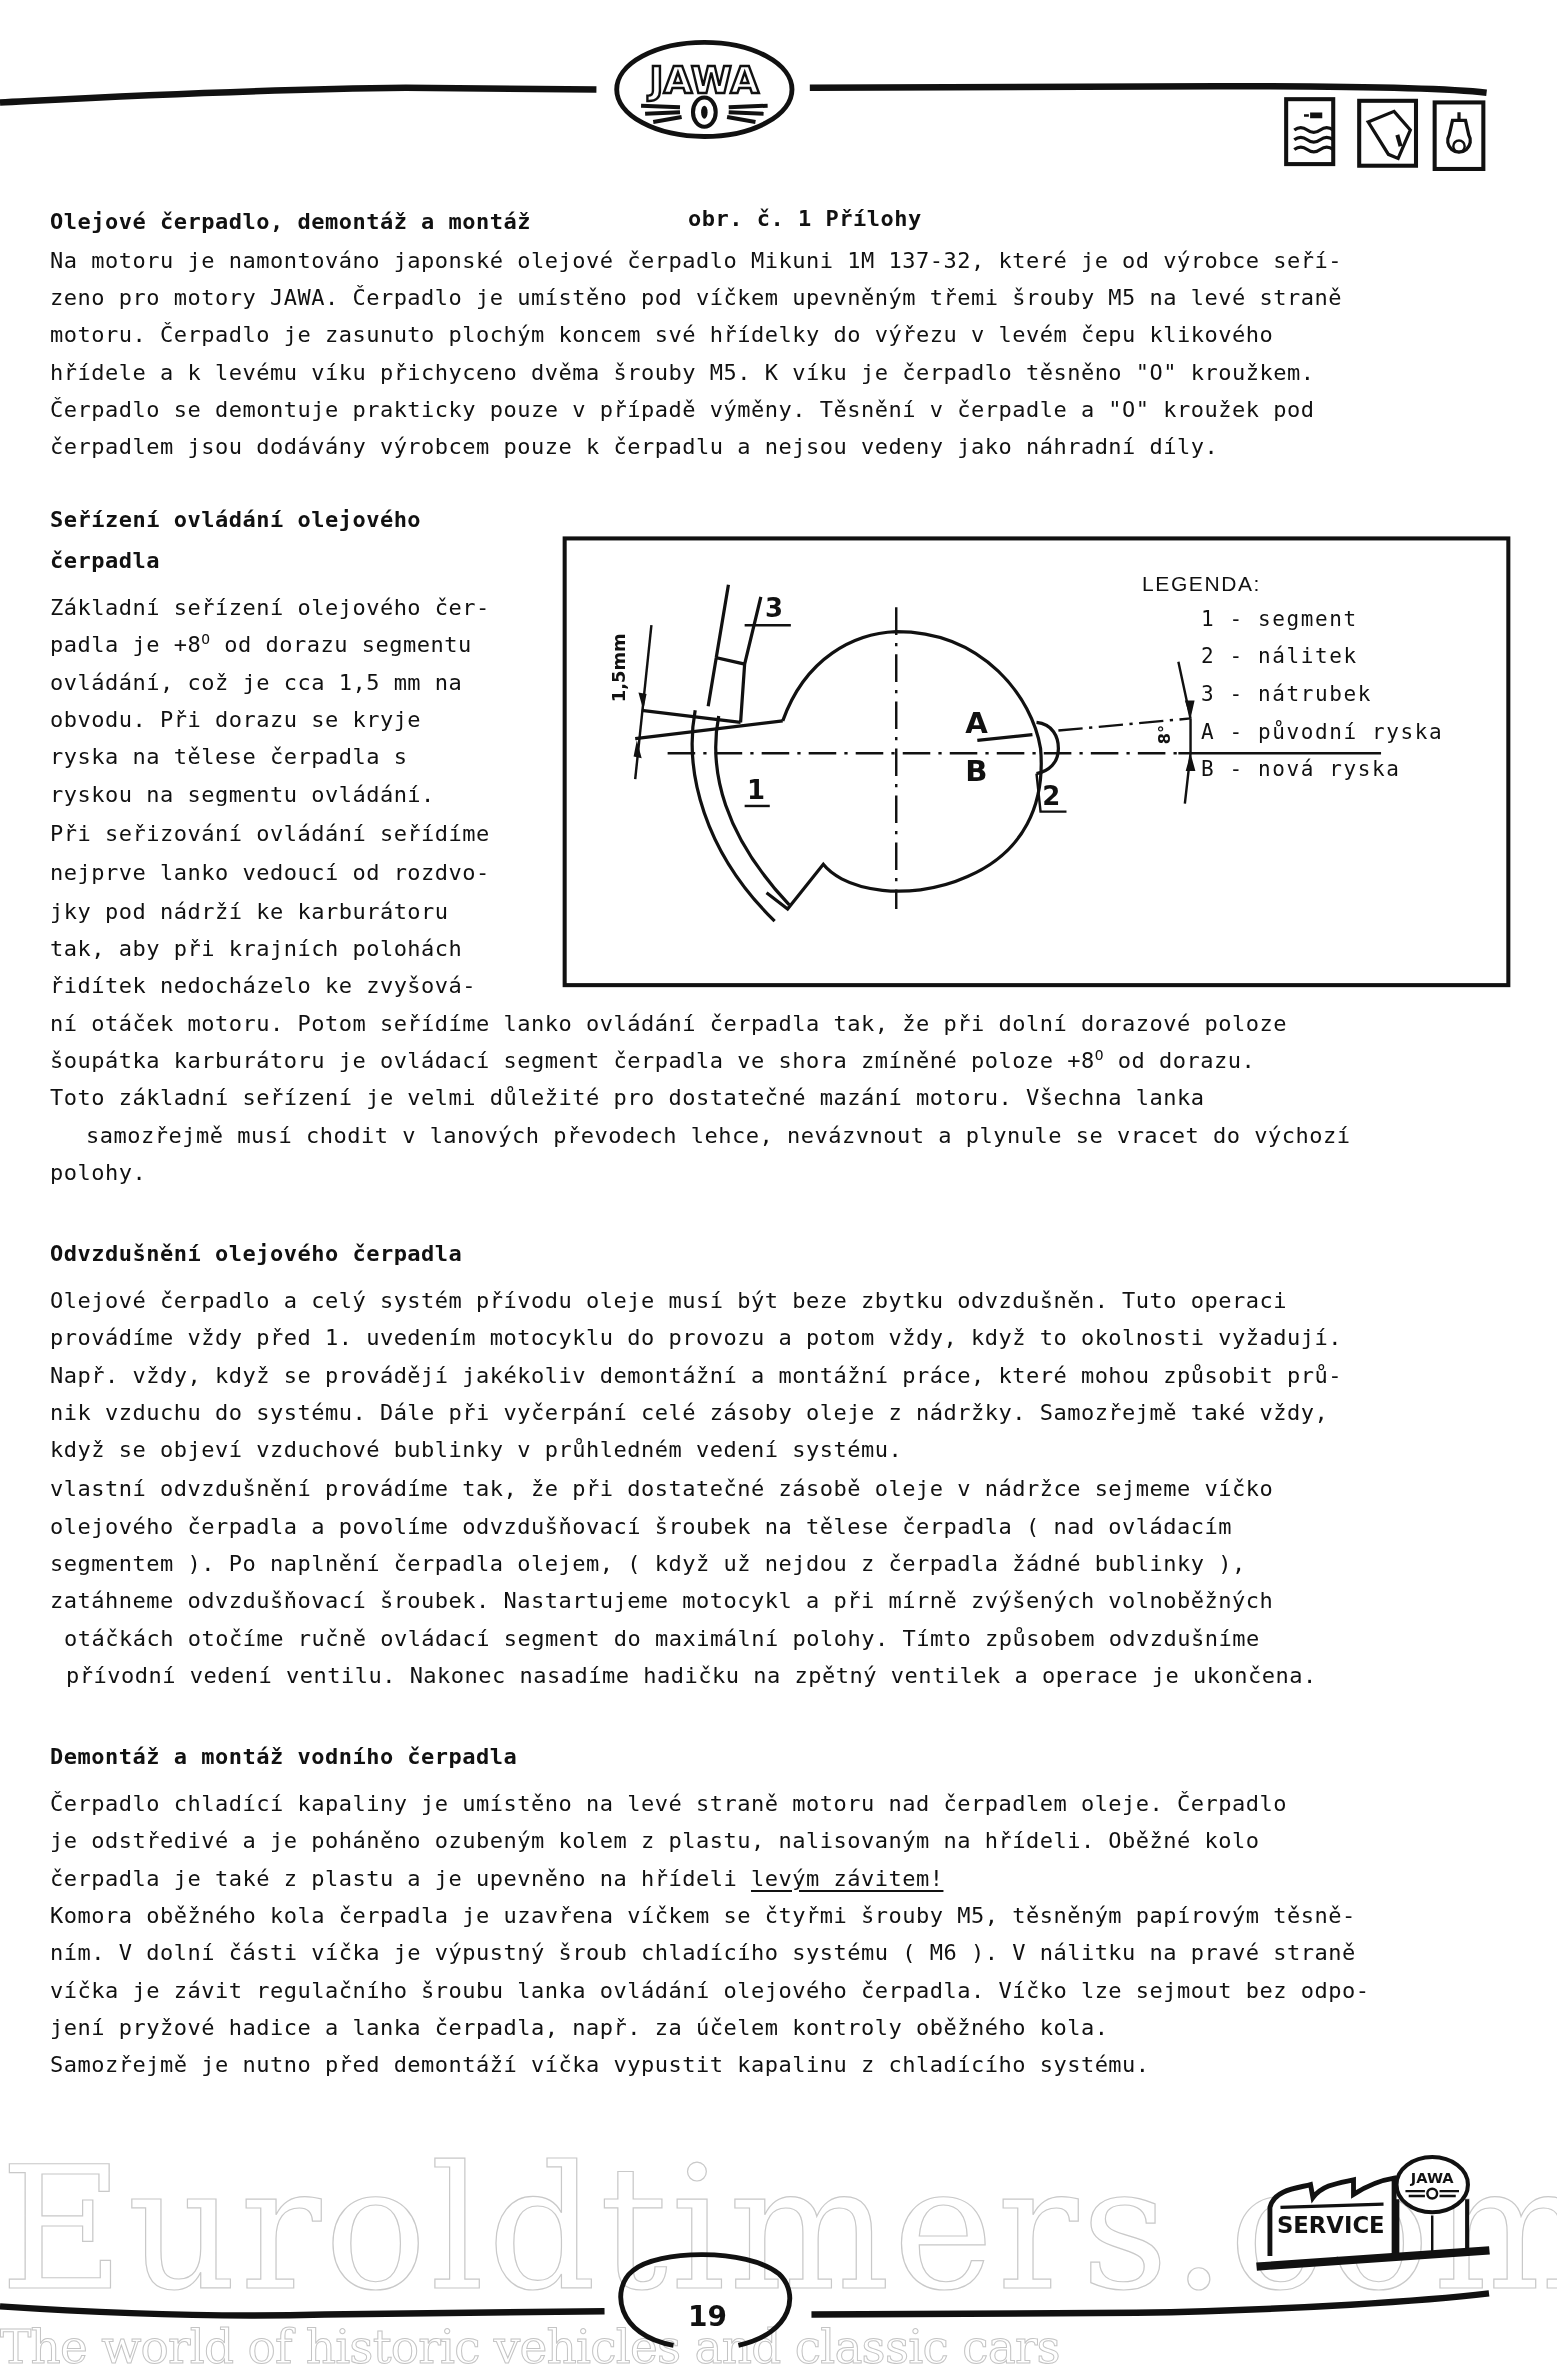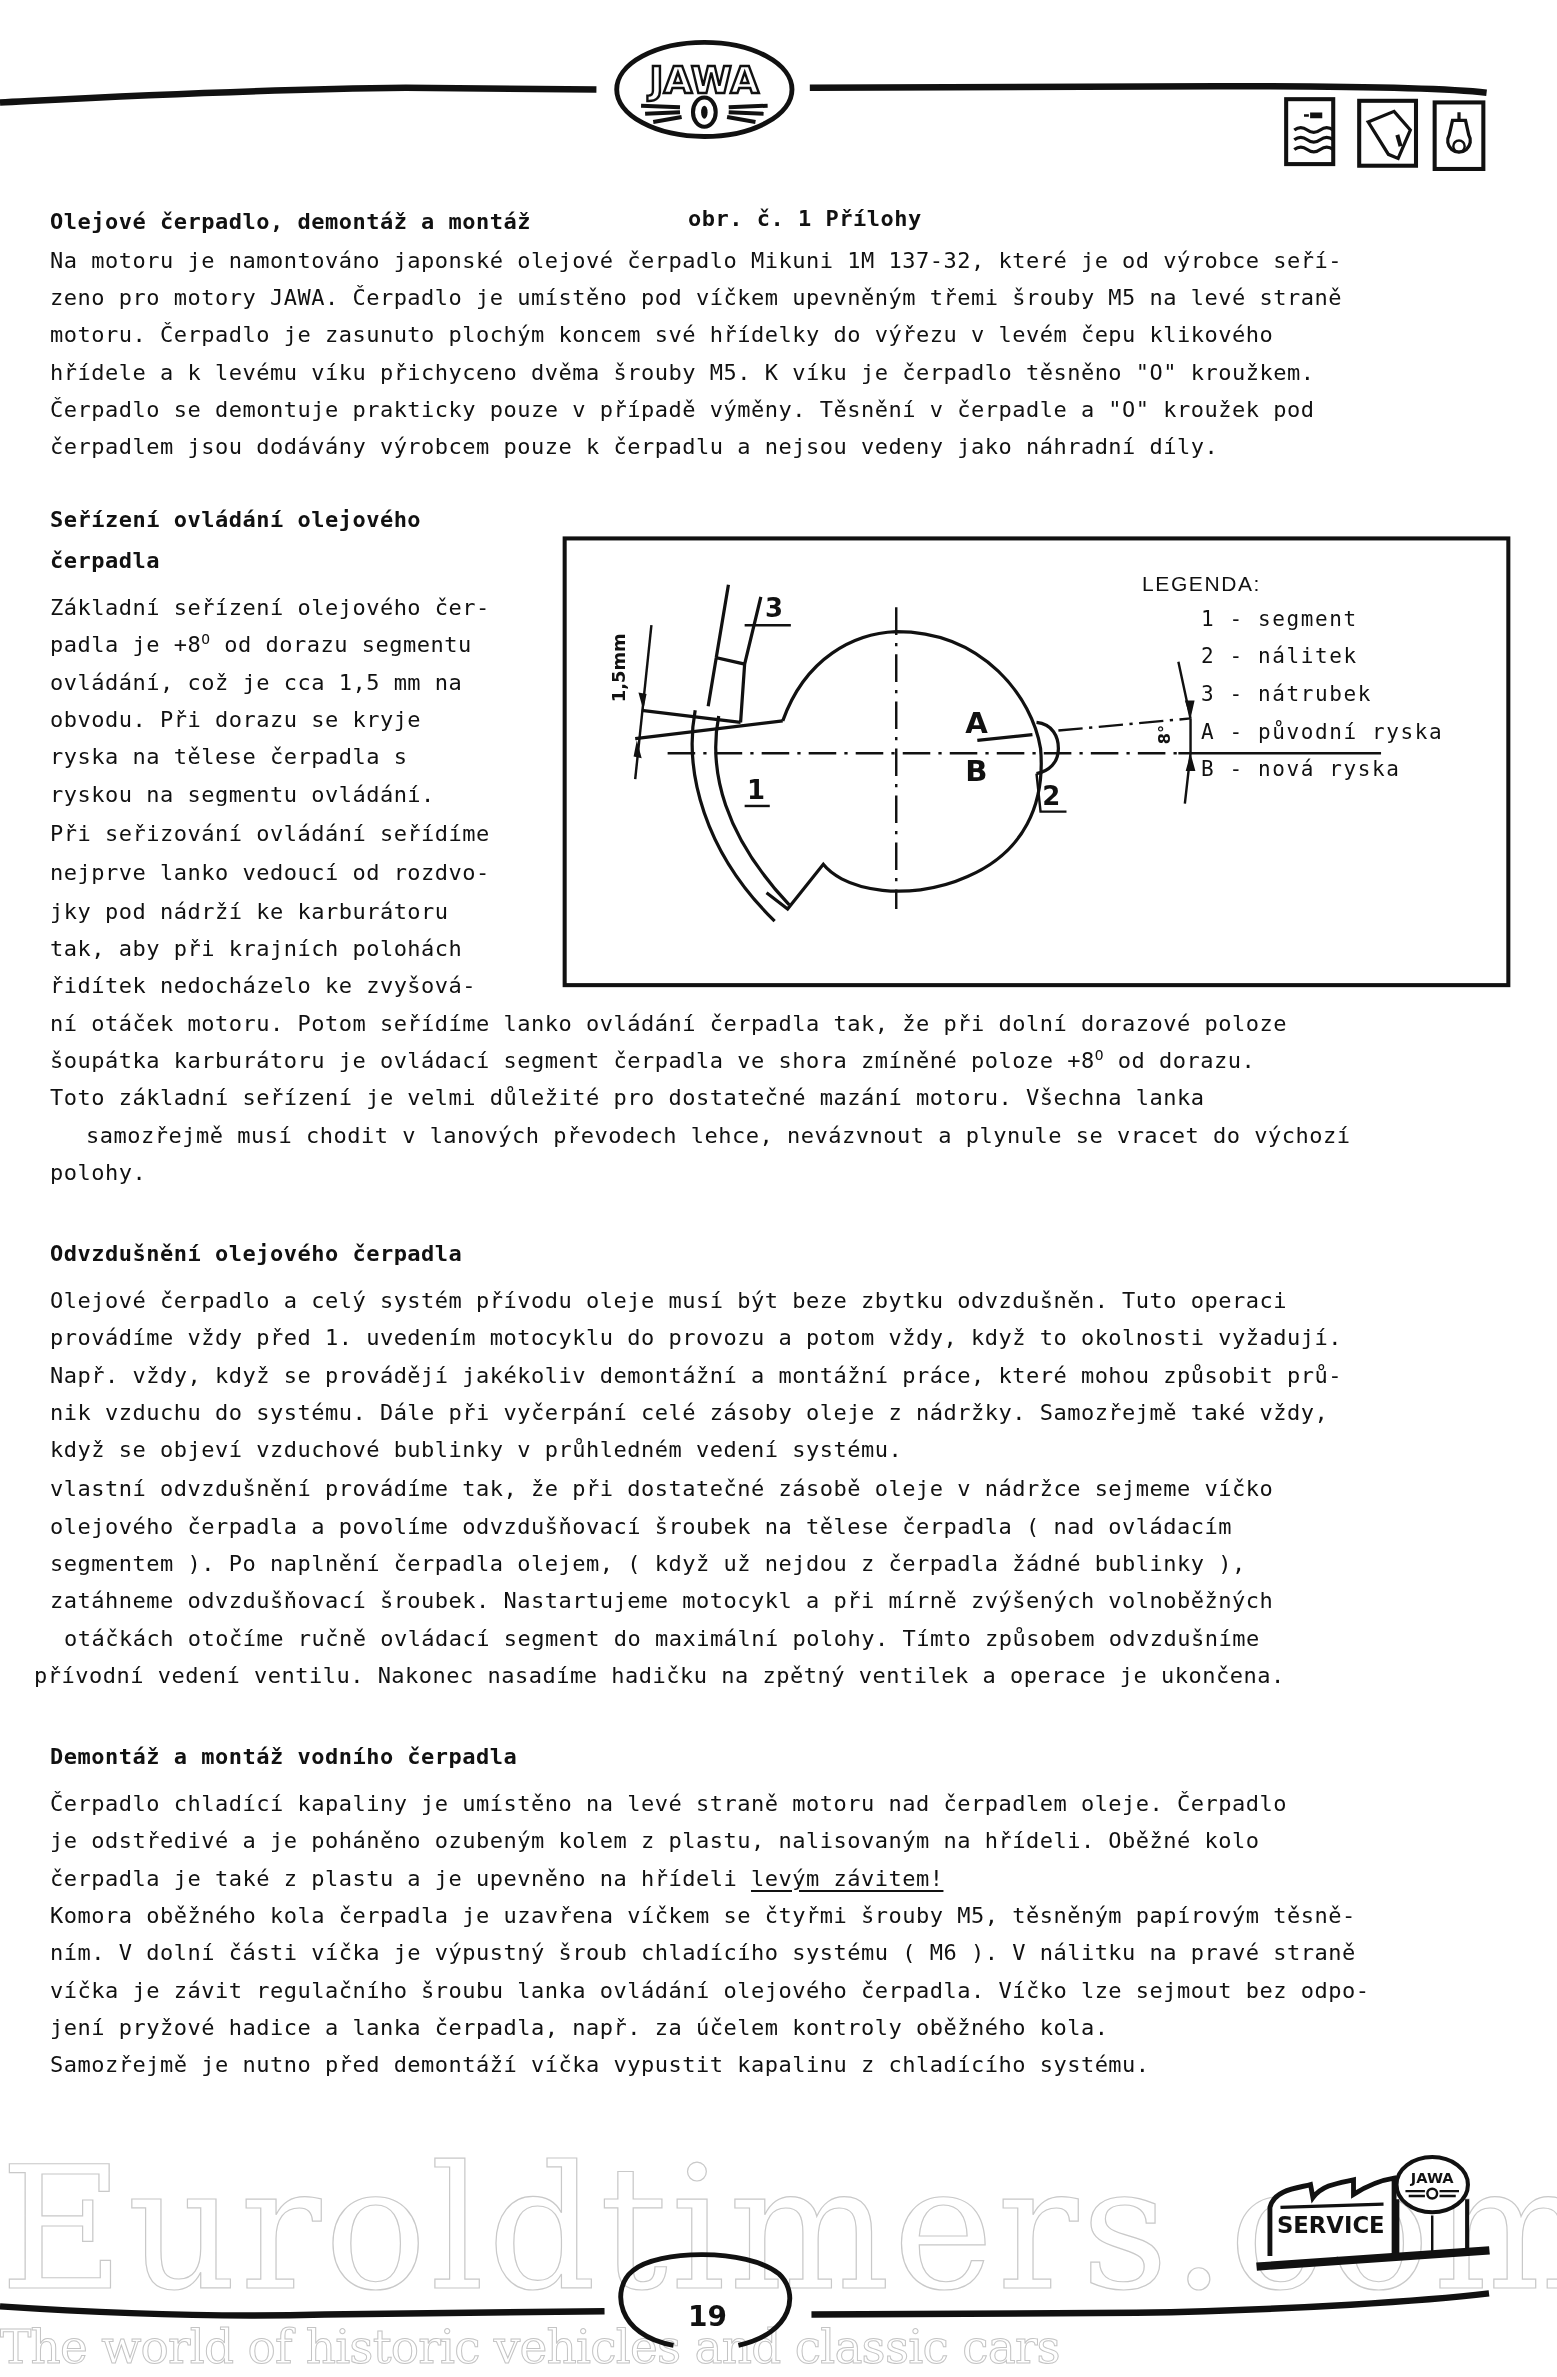--- a/index.html
+++ b/index.html
@@ -161,21 +161,21 @@
   <div class="line para-line" style="left:50px; top:1282px;">Olejové čerpadlo a celý systém přívodu oleje musí být beze zbytku odvzdušněn. Tuto operaci</div>
   <div class="line para-line" style="left:50px; top:1319px;">provádíme vždy před 1. uvedením motocyklu do provozu a potom vždy, když to okolnosti vyžadují.</div>
   <div class="line para-line" style="left:50px; top:1357px;">Např. vždy, když se provádějí jakékoliv demontážní a montážní práce, které mohou způsobit prů-</div>
   <div class="line para-line" style="left:50px; top:1394px;">nik vzduchu do systému. Dále při vyčerpání celé zásoby oleje z nádržky. Samozřejmě také vždy,</div>
   <div class="line para-line" style="left:50px; top:1431px;">když se objeví vzduchové bublinky v průhledném vedení systému.</div>
   <div class="line para-line" style="left:50px; top:1470px;">vlastní odvzdušnění provádíme tak, že při dostatečné zásobě oleje v nádržce sejmeme víčko</div>
   <div class="line para-line" style="left:50px; top:1508px;">olejového čerpadla a povolíme odvzdušňovací šroubek na tělese čerpadla ( nad ovládacím</div>
   <div class="line para-line" style="left:50px; top:1545px;">segmentem ). Po naplnění čerpadla olejem, ( když už nejdou z čerpadla žádné bublinky ),</div>
   <div class="line para-line" style="left:50px; top:1582px;">zatáhneme odvzdušňovací šroubek. Nastartujeme motocykl a při mírně zvýšených volnoběžných</div>
   <div class="line para-line" style="left:64px; top:1620px;">otáčkách otočíme ručně ovládací segment do maximální polohy. Tímto způsobem odvzdušníme</div>
-  <div class="line para-line" style="left:34px; top:1657px;text-align:right;">přívodní vedení ventilu. Nakonec nasadíme hadičku na zpětný ventilek a operace je ukončena.</div>
+  <div class="line para-line" style="left:66px; top:1657px;text-align:right;">přívodní vedení ventilu. Nakonec nasadíme hadičku na zpětný ventilek a operace je ukončena.</div>
 </div>
 
 <div class="line heading" style="left:50px; top:1738px;">Demontáž a montáž vodního čerpadla</div>
 <div>
   <div class="line para-line" style="left:50px; top:1785px;">Čerpadlo chladící kapaliny je umístěno na levé straně motoru nad čerpadlem oleje. Čerpadlo</div>
   <div class="line para-line" style="left:50px; top:1822px;">je odstředivé a je poháněno ozubeným kolem z plastu, nalisovaným na hřídeli. Oběžné kolo</div>
   <div class="line para-line" style="left:50px; top:1860px;"><span>čerpadla je také z plastu a je upevněno na hřídeli </span><span class="underline">levým závitem!</span></div>
   <div class="line para-line" style="left:50px; top:1897px;">Komora oběžného kola čerpadla je uzavřena víčkem se čtyřmi šrouby M5, těsněným papírovým těsně-</div>
   <div class="line para-line" style="left:50px; top:1934px;">ním. V dolní části víčka je výpustný šroub chladícího systému ( M6 ). V nálitku na pravé straně</div>
   <div class="line para-line" style="left:50px; top:1972px;">víčka je závit regulačního šroubu lanka ovládání olejového čerpadla. Víčko lze sejmout bez odpo-</div>

